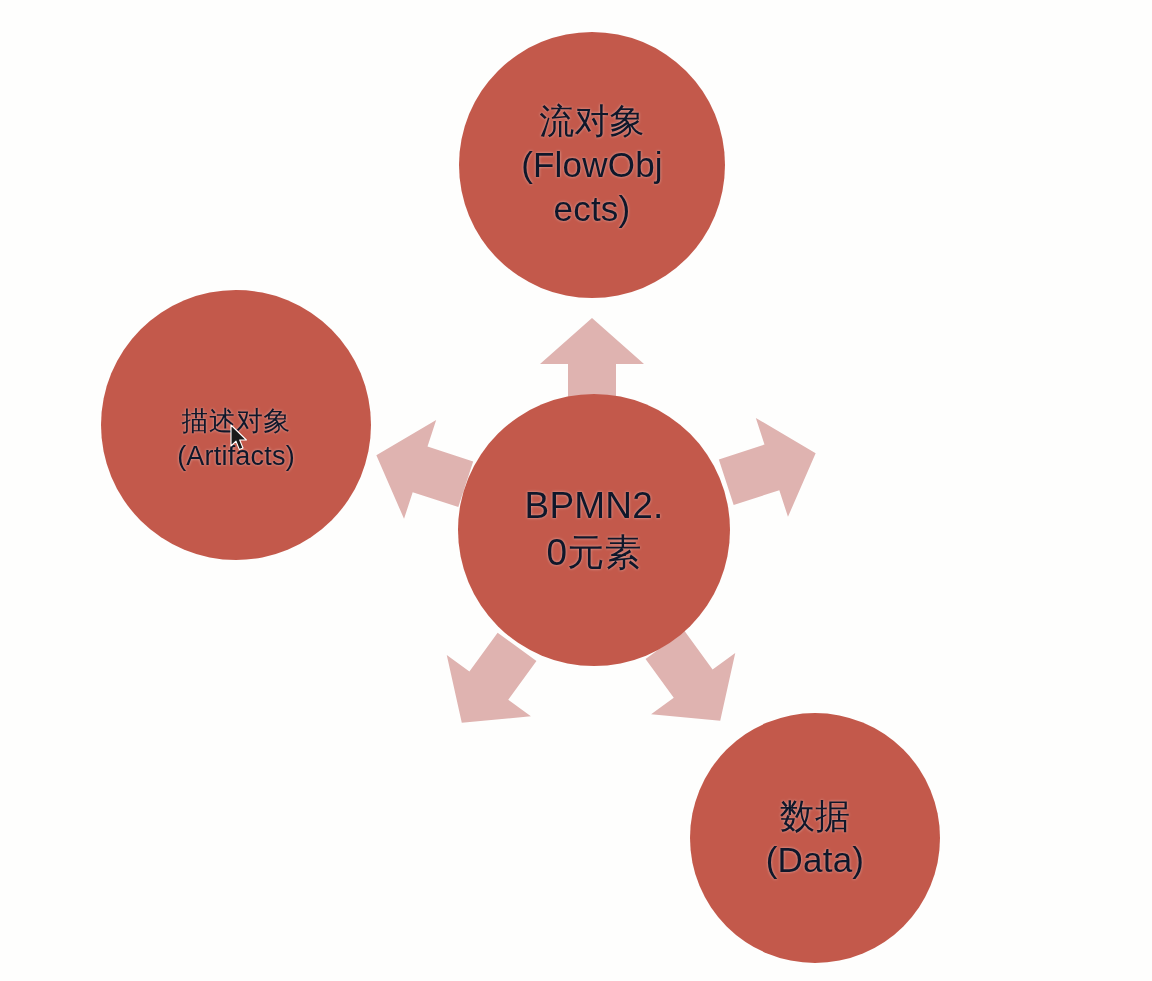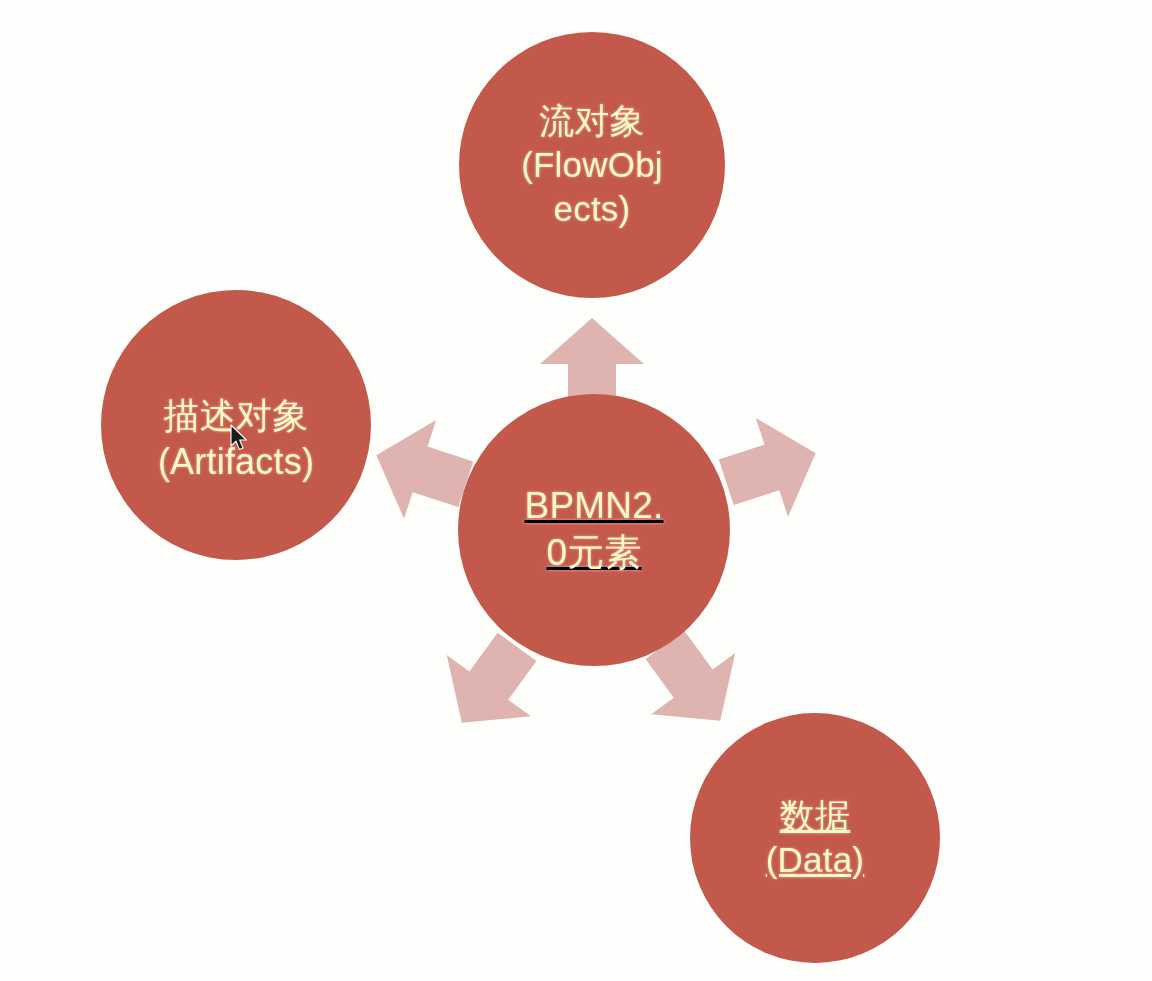--- a/index.html
+++ b/index.html
@@ -27,48 +27,48 @@
     position: absolute;
     border-radius: 50%;
     background: #c3594b;
     display: flex;
     align-items: center;
     justify-content: center;
     box-sizing: border-box;
     z-index: 3;
   }
   .node-label {
-    color: #fef9c3;
+    color: #0f172a;
     text-align: center;
     line-height: 1.26;
     letter-spacing: 0.2px;
     white-space: pre-line;
     text-shadow: 0 0 3px rgba(255,240,238,0.55);
     padding: 0 6px;
     font-weight: 400;
   }
 
   
-  #node-center { left: 458px; top: 394px; width: 272px; height: 272px; text-decoration: underline; }
+  #node-center { left: 458px; top: 394px; width: 272px; height: 272px; }
   #node-center .node-label { font-size: 37px; }
 
   #node-flow   { left: 459px; top: 32px;  width: 266px; height: 266px; }
   #node-flow .node-label { font-size: 35px; }
 
   #node-conn   { left: 823px; top: 298px; width: 254px; height: 254px; }
   #node-conn .node-label { font-size: 34px; line-height: 1.22; }
 
   #node-data   { left: 690px; top: 713px; width: 250px; height: 250px; }
-  #node-data .node-label { font-size: 35px; text-decoration: underline; }
+  #node-data .node-label { font-size: 35px; }
 
   #node-swim   { left: 239px; top: 705px; width: 270px; height: 270px; }
   #node-swim .node-label { font-size: 35px; }
 
   #node-arti   { left: 101px; top: 290px; width: 270px; height: 270px; }
-  #node-arti .node-label { font-size: 36px; margin-top: 27px; }
+  #node-arti .node-label { font-size: 27px; margin-top: 27px; }
 
   
   .arrow {
     position: absolute;
     width: 108px;
     height: 100px;
     z-index: 2;
     pointer-events: none;
   }
   .arrow svg { display: block; width: 100%; height: 100%; overflow: visible; }

